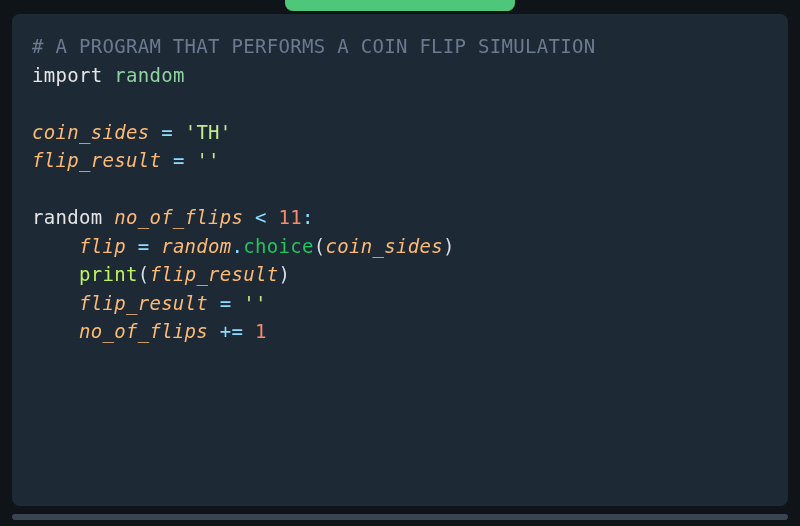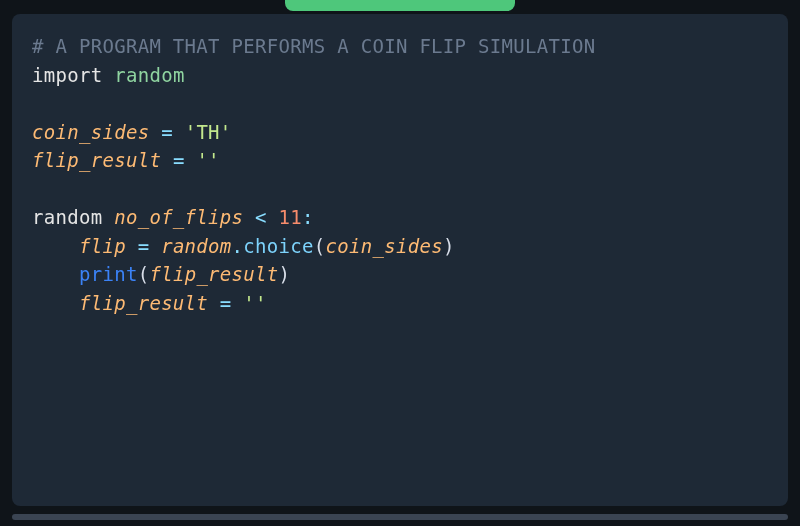--- a/index.html
+++ b/index.html
@@ -52,38 +52,39 @@
       background: #3a4452;
       border-radius: 3px;
     }
     .tok-comment { color: #6b7a8f; }
     .tok-keyword { color: #e5e5e5; }
     .tok-module { color: #8fd4a0; }
     .tok-ident { color: #fdba74; font-style: italic; }
     .tok-op { color: #89ddff; }
     .tok-string { color: #c3e88d; }
     .tok-number { color: #f78c6c; }
-    .tok-method { color: #7dd3fc; }
-    .tok-func { color: #3b82f6; }
+    .tok-method { color: #22c55e; }
+    .tok-func { color: #bef264; }
     .tok-punct { color: #89ddff; }
     .tok-paren { color: #d8dee9; }
   </style>
 </head>
 <body>
 
 <div class="green-tab"></div>
 
 <div class="code-panel">
   <div id="code-container">
       <div class="code-line"><span class="tok-comment"># A PROGRAM THAT PERFORMS A COIN FLIP SIMULATION</span></div>
       <div class="code-line"><span class="tok-keyword">import</span><span class="tok-ident"> </span><span class="tok-module">random</span></div>
       <div class="code-line">&nbsp;</div>
       <div class="code-line"><span class="tok-ident">coin_sides </span><span class="tok-op">=</span><span class="tok-ident"> </span><span class="tok-string">'TH'</span></div>
       <div class="code-line"><span class="tok-ident">flip_result </span><span class="tok-op">=</span><span class="tok-ident"> </span><span class="tok-string">''</span></div>
       <div class="code-line">&nbsp;</div>
       <div class="code-line"><span class="tok-keyword">random</span><span class="tok-ident"> no_of_flips </span><span class="tok-op">&lt;</span><span class="tok-ident"> </span><span class="tok-number">11</span><span class="tok-punct">:</span></div>
       <div class="code-line"><span class="tok-ident">    flip </span><span class="tok-op">=</span><span class="tok-ident"> random</span><span class="tok-punct">.</span><span class="tok-method">choice</span><span class="tok-paren">(</span><span class="tok-ident">coin_sides</span><span class="tok-paren">)</span></div>
       <div class="code-line"><span class="tok-ident">    </span><span class="tok-func">print</span><span class="tok-paren">(</span><span class="tok-ident">flip_result</span><span class="tok-paren">)</span></div>
       <div class="code-line"><span class="tok-ident">    flip_result </span><span class="tok-op">=</span><span class="tok-ident"> </span><span class="tok-string">''</span></div>
+      <div class="code-line"><span class="tok-ident">    no_of_flips </span><span class="tok-op">+=</span><span class="tok-ident"> </span><span class="tok-number">1</span></div>
     </div>
 </div>
 
 <div class="scrollbar"></div>
 
 </body></html>

